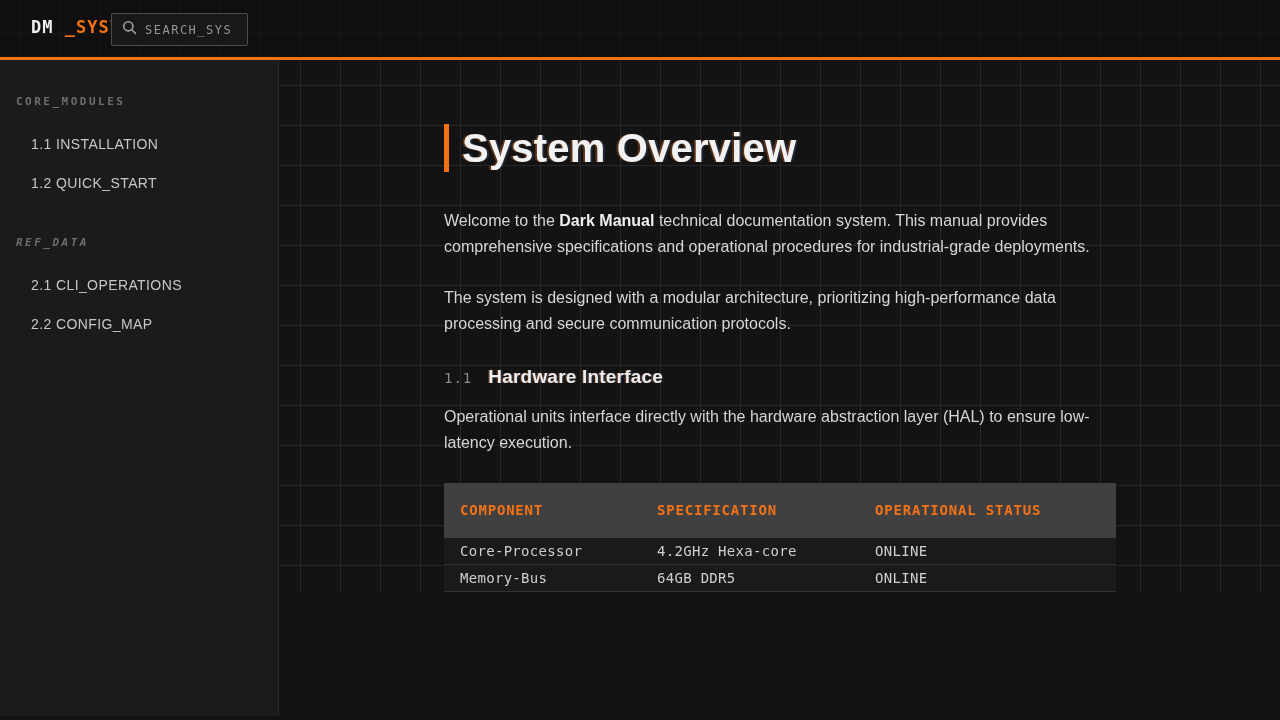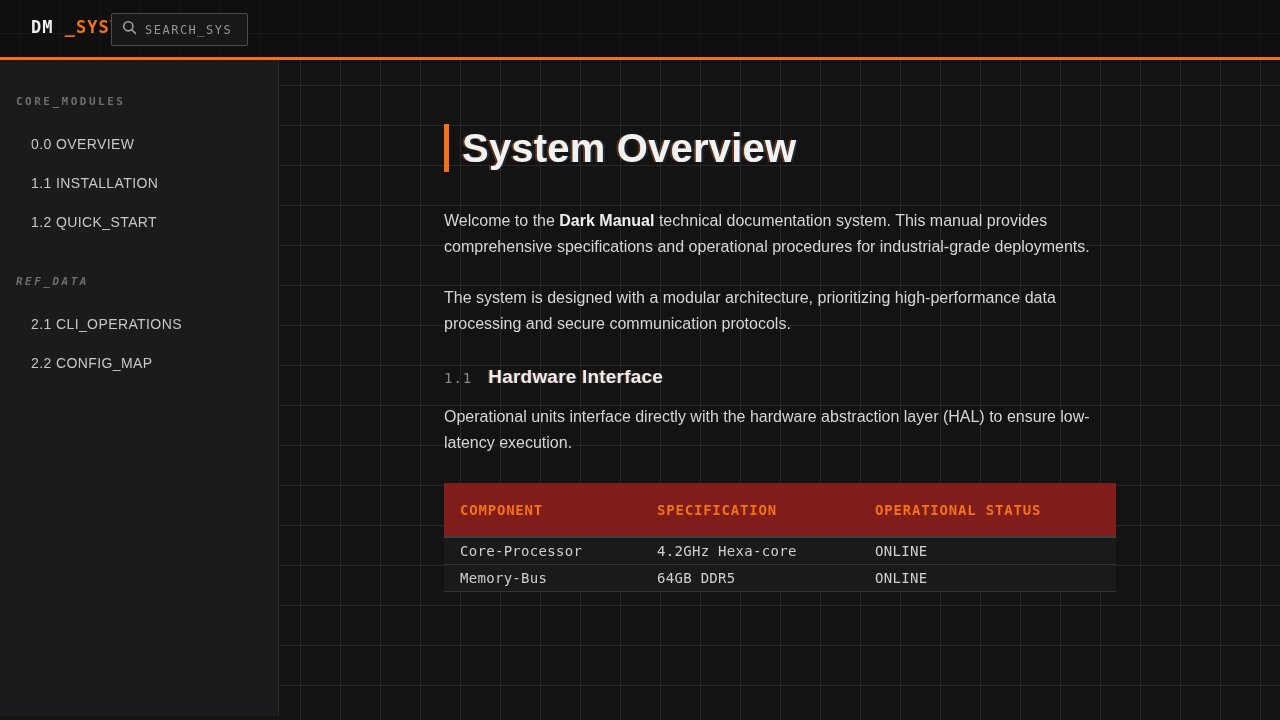--- a/index.html
+++ b/index.html
@@ -61,21 +61,21 @@
   }
   .nav-section + .nav-section .nav-section-label{margin-top:33px;font-style:italic;}
   .nav-item{
     padding:11px 10px 11px 31px;
     font-size:14px;line-height:17px;color:#c7c7c7;letter-spacing:0.4px;
     cursor:pointer;white-space:nowrap;
   }
 
   
   .main{
-    position:absolute;top:60px;left:280px;width:1000px;height:660px;
+    position:absolute;top:60px;left:280px;width:1000px;height:532px;
     background-color:var(--page-bg);
     background-image:
       linear-gradient(var(--grid-line) 1px, transparent 1px),
       linear-gradient(90deg, var(--grid-line) 1px, transparent 1px);
     background-size:40px 40px;
     background-position:20px 25px;
     overflow:hidden;
   }
   .content{margin-left:164px;width:672px;}
 
@@ -108,21 +108,21 @@
   .sec-heading.sub .sec-title{font-size:19px;}
   .para.tight{margin-top:26px;}
   .para.tighter{margin-top:16px;}
 
   
   .spec-table{
     margin-top:28px;width:672px;border-collapse:collapse;
     background:#1a1a1a;
   }
   .spec-table th{
-    background:#7f1d1d;text-align:left;
+    background:#404040;text-align:left;
     padding:19px 16px 18px 16px;
     font-family:var(--mono);font-size:14px;font-weight:bold;
     color:var(--accent);letter-spacing:0.8px;
     border-bottom:2px solid #3f3f3f;white-space:nowrap;
   }
   .spec-table td{
     padding:5px 16px;
     font-family:var(--mono);font-size:14px;color:#cfcfcf;letter-spacing:0.3px;
     border-bottom:1px solid #343434;white-space:nowrap;
   }
@@ -141,21 +141,20 @@
         <line x1="9.8" y1="9.8" x2="13.4" y2="13.4" stroke="#a0a0a0" stroke-width="1.6" stroke-linecap="round"></line>
       </svg>
     </span>
     <input type="text" placeholder="SEARCH_SYS" style="">
   </div>
 </div>
 
 <div class="sidebar">
   <div class="nav-section">
     <div class="nav-section-label">CORE_MODULES</div>
-    <div class="nav-item">0.0 OVERVIEW</div>
     <div class="nav-item">1.1 INSTALLATION</div>
     <div class="nav-item">1.2 QUICK_START</div>
   </div>
   <div class="nav-section">
     <div class="nav-section-label">REF_DATA</div>
     <div class="nav-item">2.1 CLI_OPERATIONS</div>
     <div class="nav-item">2.2 CONFIG_MAP</div>
   </div>
 </div>
 

